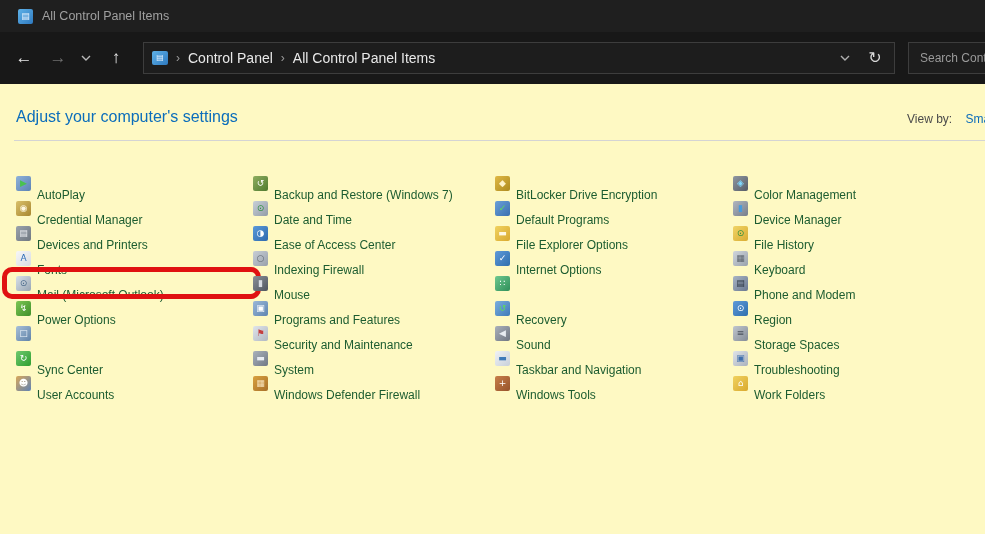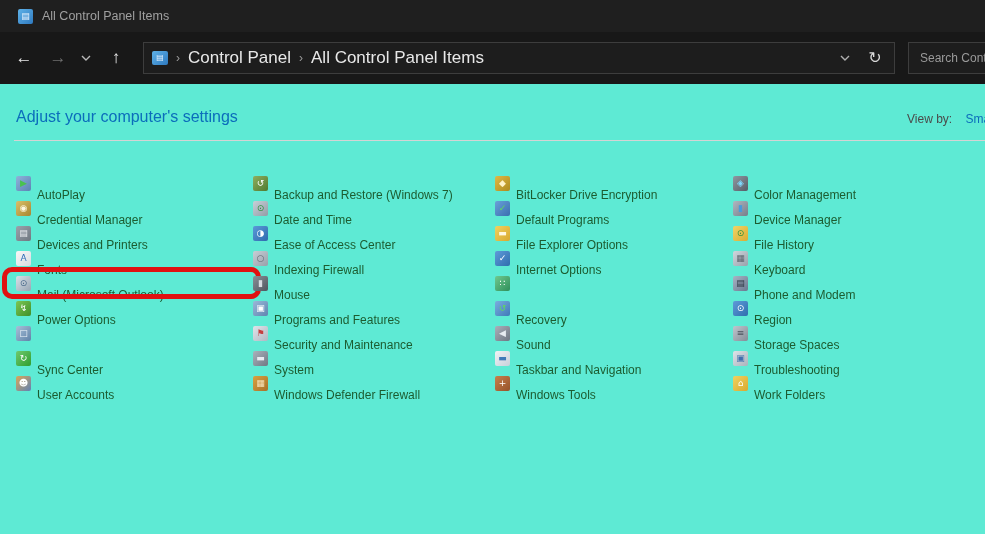--- a/index.html
+++ b/index.html
@@ -46,40 +46,40 @@
     background:#1d1d1d; border:1px solid #3d3d3d;
     display:flex; align-items:center; padding:0 4px 0 8px;
   }
   .crumb-icon {
     width:16px; height:14px; border-radius:2px; flex:0 0 auto;
     background:linear-gradient(135deg,#5fb2e8,#2f7ac0);
     display:flex; align-items:center; justify-content:center;
     color:#eaf5ff; font-size:8px; line-height:1;
   }
   .crumb-sep { color:#9a9a9a; font-size:12px; margin:0 8px; }
-  .crumb { color:#e8e8e8; font-size:17px; cursor:pointer; white-space:nowrap; }
+  .crumb { color:#e8e8e8; font-size:14px; cursor:pointer; white-space:nowrap; }
   .addr-spacer { flex:1 1 auto; }
   .addr-btn {
     width:30px; height:30px; border:none; background:none; cursor:pointer;
     display:flex; align-items:center; justify-content:center;
     color:#c8c8c8;
   }
   .refresh-glyph { font-size:16px; color:#d8d8d8; line-height:1; }
 
   .search-box {
     position:absolute; left:908px; top:10px; width:122px; height:32px;
     background:#1d1d1d; border:1px solid #3d3d3d;
     color:#9a9a9a; font-size:12px; padding:0 0 0 11px;
     font-family:"Liberation Sans","DejaVu Sans",sans-serif;
     outline:none;
   }
   .search-box::placeholder { color:#9a9a9a; opacity:1; }
 
   
-  .content { position:absolute; left:0; top:84px; width:985px; height:450px; background:#5eead4; }
+  .content { position:absolute; left:0; top:84px; width:985px; height:450px; background:#fef9c3; }
   .page-title {
     position:absolute; left:16px; top:24px;
     color:var(--accent,#0b6dbb); font-size:16px; font-weight:400;
   }
   .view-by { position:absolute; left:907px; top:28px; white-space:nowrap; font-size:12px; }
   .view-by-label { color:#4a4a4a; }
   .view-by-value { color:var(--accent,#0b6dbb); margin-left:10px; cursor:pointer; }
   .divider { position:absolute; left:14px; top:56px; width:971px; height:1px; background:#d4d4d4; }
 
   .col { position:absolute; top:87px; }

